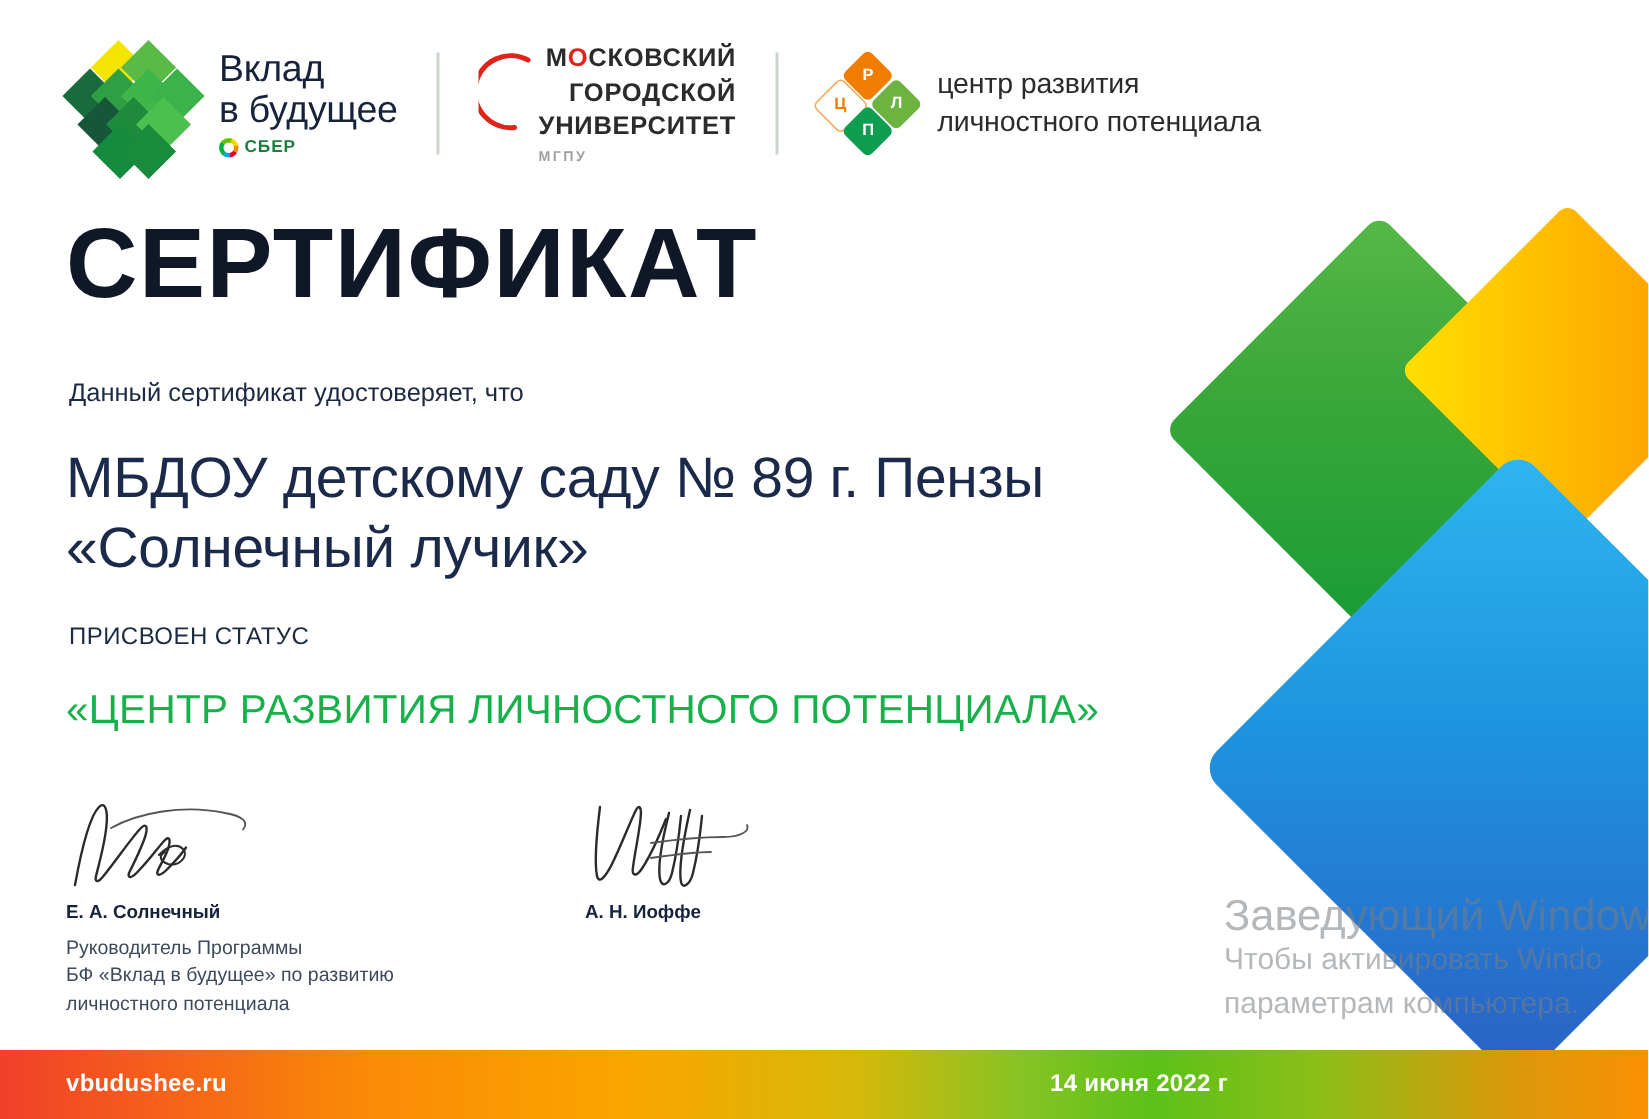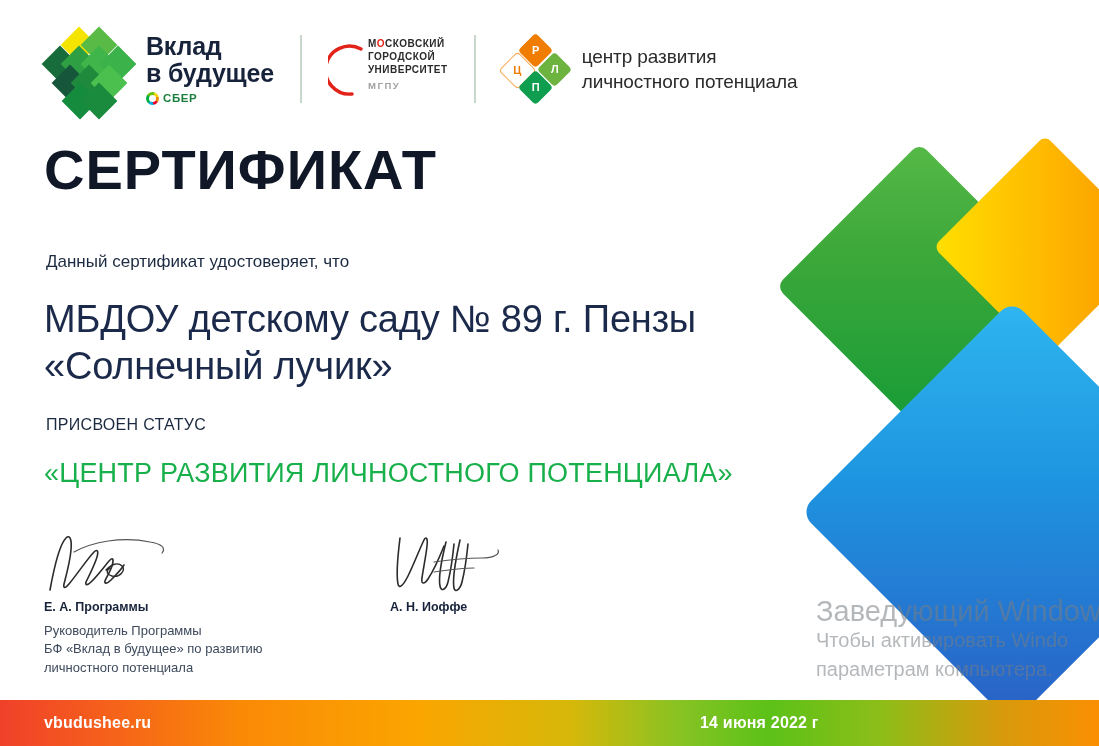--- a/index.html
+++ b/index.html
@@ -74,21 +74,21 @@
     margin-right: 14px;
   }
   .vb-tile {
     position: absolute;
     width: 26px;
     height: 26px;
     transform: rotate(45deg);
   }
   .vb-text-1, .vb-text-2 {
     font-size: 25px;
-    font-weight: 700;
+    font-weight: 400;
     color: #17223b;
     line-height: 1.05;
     letter-spacing: -0.2px;
   }
   .sber-row {
     display: flex;
     align-items: center;
     margin-top: 6px;
   }
   .sber-ico {
@@ -125,25 +125,26 @@
 
   
   .mgpu-wrap { display: flex; align-items: flex-start; }
   .mgpu-arc {
     width: 36px;
     height: 62px;
     margin-right: 4px;
     margin-top: 2px;
   }
   .mgpu-lines {
-    font-size: 10px;
+    font-size: 17px;
     font-weight: 700;
     color: #2b2b2b;
     line-height: 1.32;
     letter-spacing: 0.5px;
+    text-align: right;
   }
   .mgpu-lines .o-red { color: #e2231a; }
   .mgpu-sub {
     font-size: 9.5px;
     font-weight: 700;
     color: #a0a0a0;
     letter-spacing: 1.6px;
     margin-top: 3px;
   }
 
@@ -176,21 +177,21 @@
     color: #2b2b2b;
     line-height: 1.32;
     letter-spacing: -0.1px;
   }
 
   
   .title {
     position: absolute;
     left: 44px;
     top: 142px;
-    font-size: 56px;
+    font-size: 66px;
     font-weight: 700;
     color: #101828;
     letter-spacing: 1px;
     line-height: 1;
   }
   .subtitle {
     position: absolute;
     left: 46px;
     top: 252px;
     font-size: 17px;
@@ -378,21 +379,21 @@
 
 
   <div class="sig-area">
 
     <div class="sig-col sig-left">
       <svg class="sig-mark" viewBox="0 0 210 66">
         <path d="M6 62 C10 40 16 16 22 10 C26 6 28 12 27 22 C26 34 22 48 20 56 C19 60 21 61 25 56 C34 45 44 30 50 24 C54 20 55 24 52 32 C49 40 44 50 42 54 C41 57 43 58 47 54 C56 45 62 36 66 32 C69 29 70 32 68 38 C66 44 62 50 61 53 C60 56 63 56 67 52 C73 46 78 40 80 37" fill="none" stroke="#2b2b2b" stroke-width="1.6" stroke-linecap="round" stroke-linejoin="round"></path>
         <path d="M30 24 C48 14 78 8 106 14 C118 16 122 20 118 25" fill="none" stroke="#555" stroke-width="1.2" stroke-linecap="round"></path>
         <path d="M62 42 C68 36 74 34 78 38 C82 42 76 50 68 48 C62 46 62 42 66 40" fill="none" stroke="#2b2b2b" stroke-width="1.4" stroke-linecap="round"></path>
       </svg>
-      <div class="sig-name">Е. А. Программы</div>
+      <div class="sig-name">Е. А. Солнечный</div>
       <div class="sig-role">Руководитель Программы
 БФ «Вклад в будущее» по развитию
 личностного потенциала</div>
     </div>
 
     <div class="sig-col sig-right">
       <svg class="sig-mark" viewBox="0 0 210 66">
         <path d="M10 10 C8 26 6 46 8 56 C9 61 13 58 18 48 C24 36 30 20 34 12 C36 8 38 10 37 18 C36 28 33 42 32 50 C31 56 34 57 38 51 C44 42 50 28 54 18" fill="none" stroke="#2b2b2b" stroke-width="1.6" stroke-linecap="round" stroke-linejoin="round"></path>
         <path d="M56 14 C52 30 48 48 50 58 C51 64 56 62 58 54 C61 42 63 26 64 16" fill="none" stroke="#2b2b2b" stroke-width="1.6" stroke-linecap="round"></path>
         <path d="M70 12 C66 30 62 50 64 60 C65 65 70 62 72 54 C75 42 77 26 78 16" fill="none" stroke="#2b2b2b" stroke-width="1.6" stroke-linecap="round"></path>

